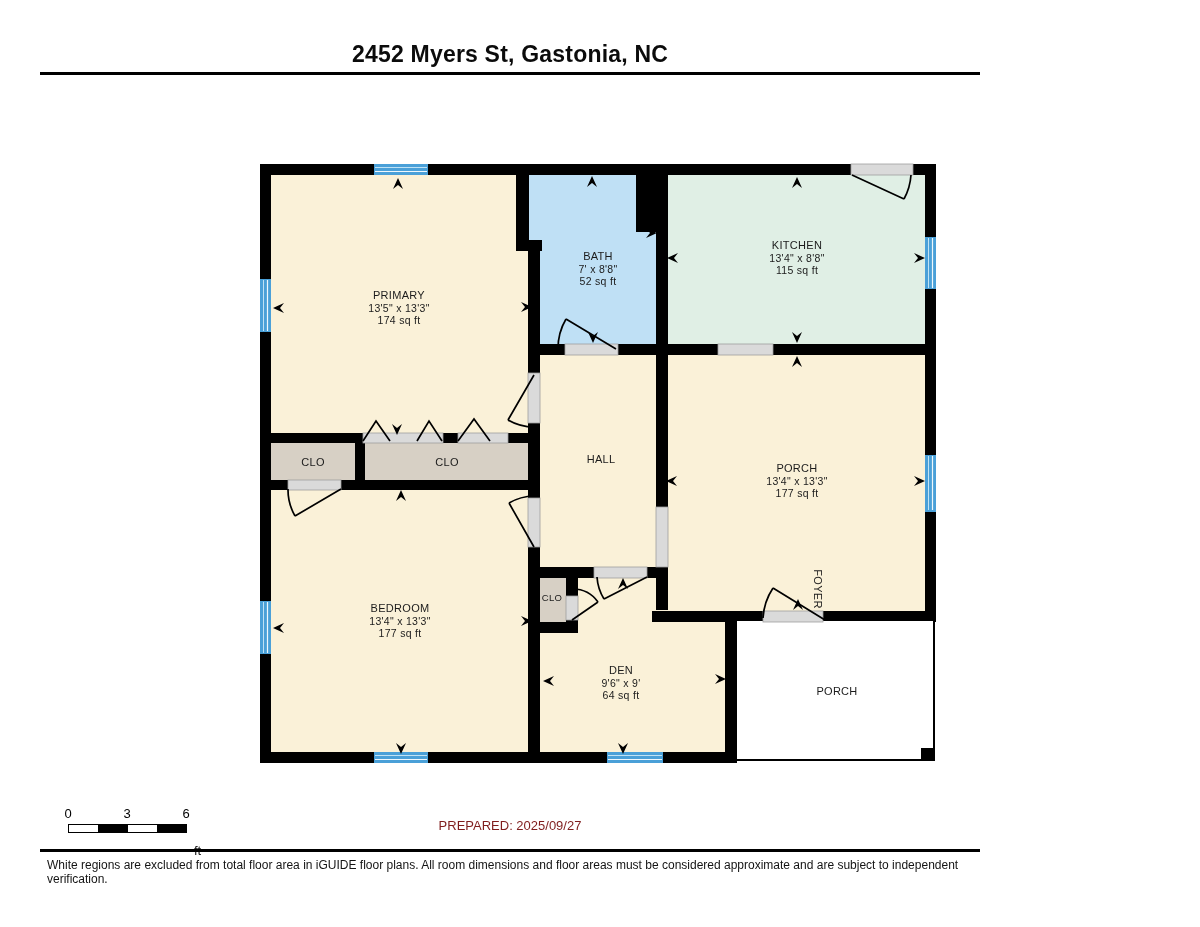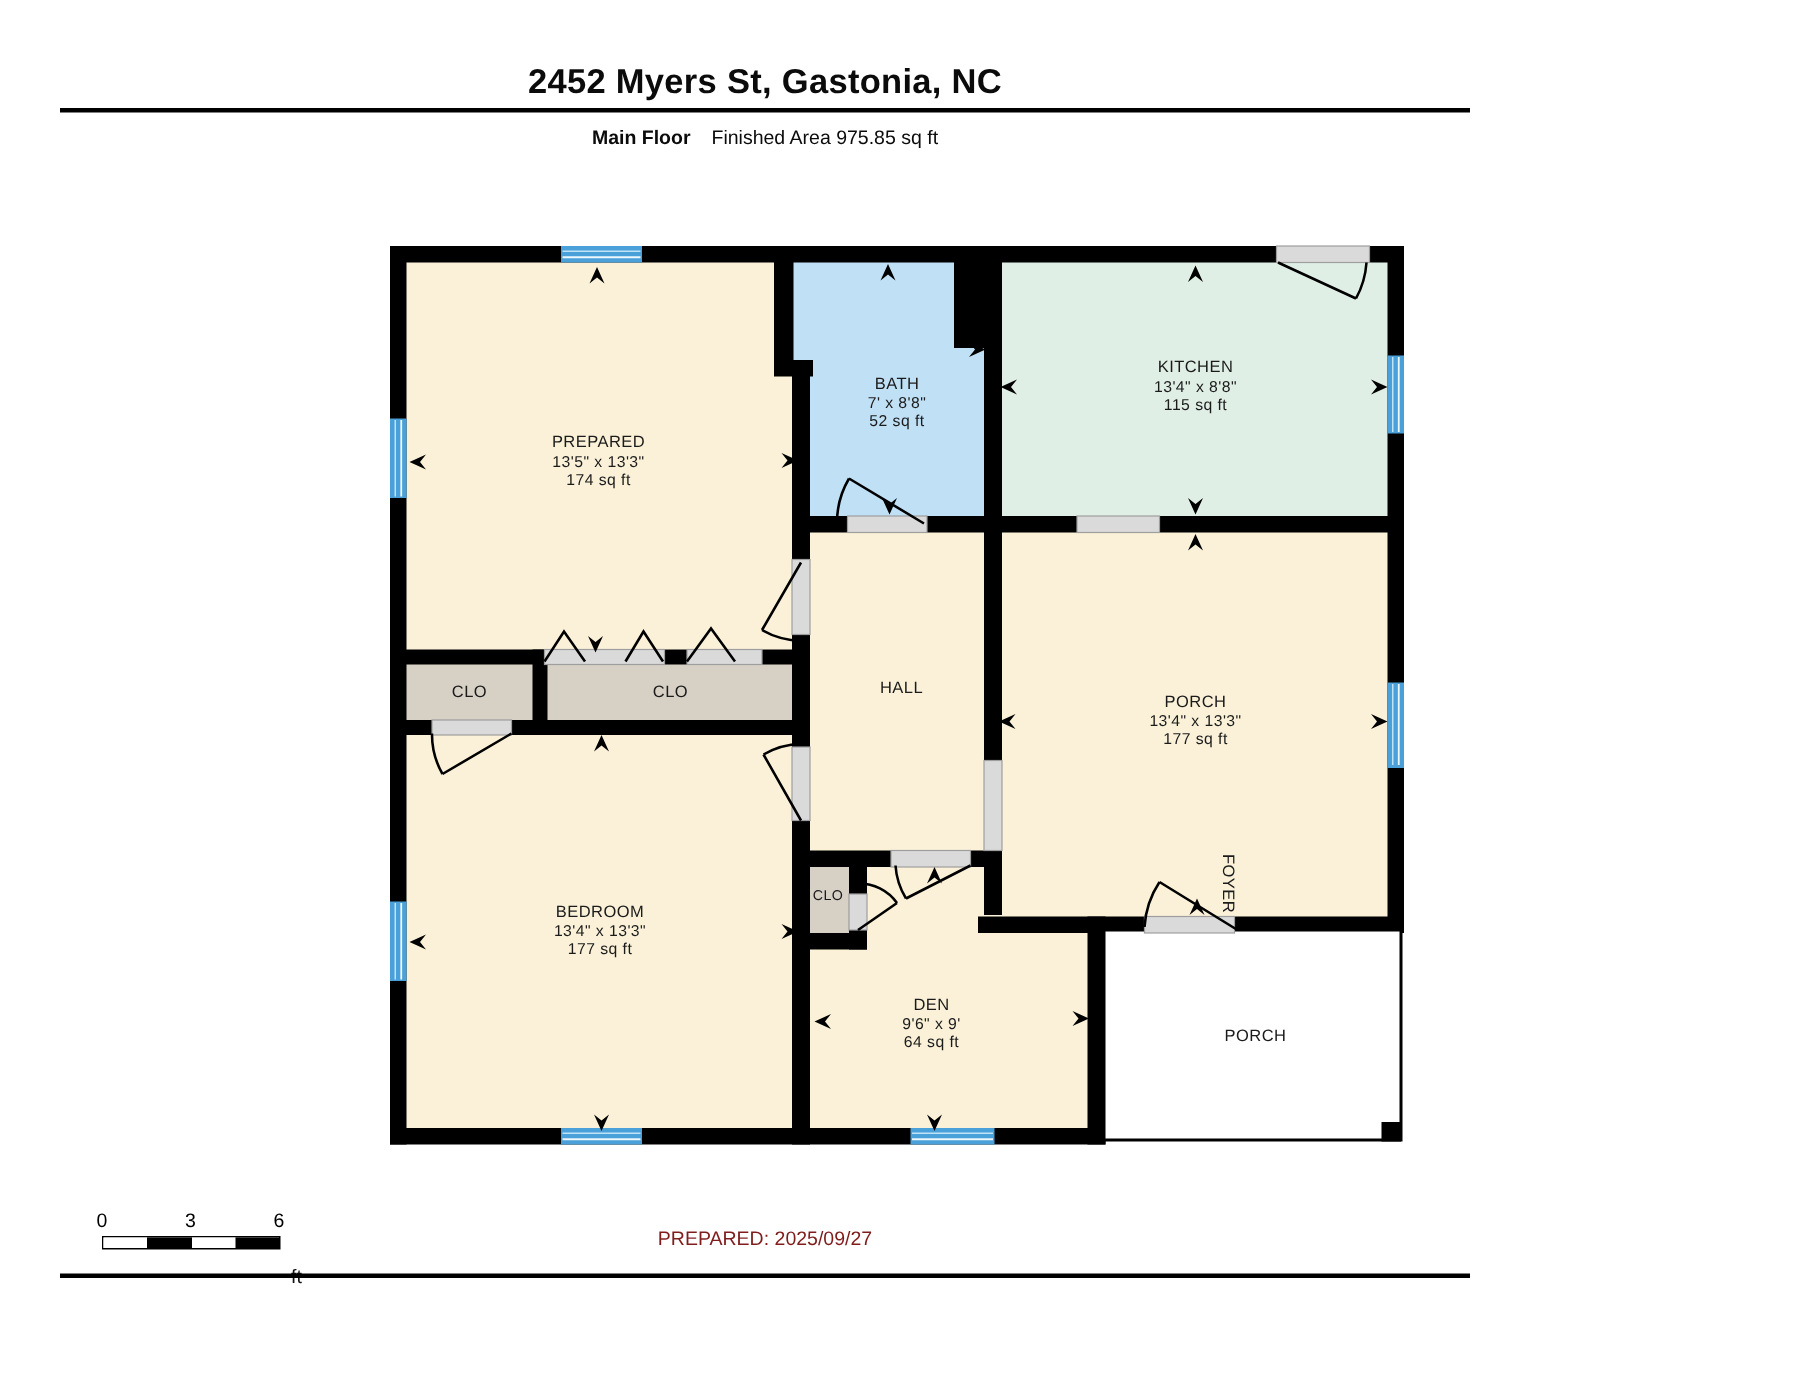--- a/index.html
+++ b/index.html
@@ -28,23 +28,20 @@
   .disclaimer{position:absolute;left:47px;top:858px;font-size:12px;color:#141414;}
   .compass{position:absolute;left:1076px;top:789px;}
 </style>
 </head>
 <body>
 
 <div class="page">
 
   <div class="page-title">2452 Myers St, Gastonia, NC</div>
   <div class="rule rule-top"></div>
-  <div class="subtitle">
-    <span class="floor">Main Floor</span><span class="area">Finished Area 975.85 sq ft</span>
-  </div>
 
   <svg class="plan" width="1200" height="927" viewBox="0 0 1200 927">
 
     <g>
       <rect x="264" y="168" width="668" height="450" fill="#faf1d8"></rect>
       <rect x="264" y="600" width="468" height="158" fill="#faf1d8"></rect>
       <rect x="522" y="168" width="136" height="80" fill="#bfe0f5"></rect>
       <rect x="536" y="240" width="122" height="110" fill="#bfe0f5"></rect>
       <rect x="660" y="168" width="272" height="182" fill="#e0efe5"></rect>
       <rect x="264" y="436" width="98" height="50" fill="#d7d0c5"></rect>
@@ -166,21 +163,21 @@
       <polygon points="532,621 521,626 525,621 521,616"></polygon>
       <polygon points="401,754 406,743 401,747 396,743"></polygon>
       <polygon points="623,578 628,589 623,585 618,589"></polygon>
       <polygon points="543,681 554,686 550,681 554,676"></polygon>
       <polygon points="726,679 715,684 719,679 715,674"></polygon>
       <polygon points="623,754 628,743 623,747 618,743"></polygon>
     </g>
   </svg>
 
   <div class="room-label" style="left:399px;top:308px">
-    <div class="rname">PREPARED</div>
+    <div class="rname">PRIMARY</div>
     <div>13'5" x 13'3"</div>
     <div>174 sq ft</div>
   </div>
   <div class="room-label" style="left:598px;top:269px">
     <div class="rname">BATH</div>
     <div>7' x 8'8"</div>
     <div>52 sq ft</div>
   </div>
   <div class="room-label" style="left:797px;top:258px">
     <div class="rname">KITCHEN</div>
@@ -237,14 +234,15 @@
   <svg class="compass" width="72" height="72" viewBox="0 0 72 72">
     <circle cx="35" cy="34" r="27" fill="#ffffff" stroke="#c9c9c9" stroke-width="2.5"></circle>
     <circle cx="35" cy="34" r="21" fill="#b9def2"></circle>
     <polygon points="57,20 36.4,33.2 32.6,19.8" fill="#fbfbfb" stroke="#9a9a9a" stroke-width="0.9"></polygon>
     <polygon points="12,33 36.4,33.2 32.6,19.8" fill="#d81f2a"></polygon>
     <polygon points="11,33.3 17,34.9 16.2,29.6" fill="#2a2a2a"></polygon>
     <text x="3" y="49" transform="rotate(-75 8 44)" font-size="12" font-weight="600" fill="#000">N</text>
   </svg>
 
   <div class="rule rule-bottom"></div>
+  <div class="disclaimer">White regions are excluded from total floor area in iGUIDE floor plans. All room dimensions and floor areas must be considered approximate and are subject to independent verification.</div>
 
 </div>
 
 </body></html>

